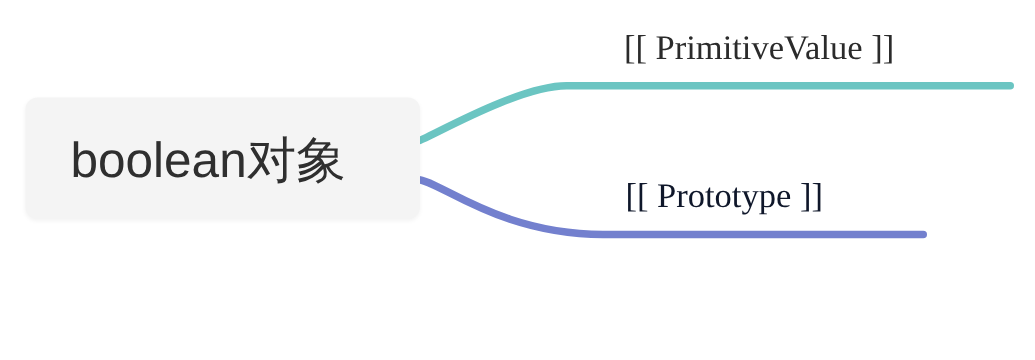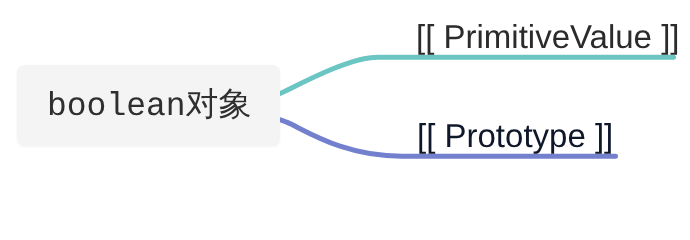--- a/index.html
+++ b/index.html
@@ -15,27 +15,27 @@
   svg.links {
     position:absolute; left:0; top:0; width:690px; height:160px; overflow:visible;
   }
   .node-box {
     position:absolute; left:17px; top:65px; width:263px; height:81px;
     background:#f4f4f4; border-radius:8px;
     display:flex; align-items:center;
     box-shadow:0 1px 3px rgba(0,0,0,0.05);
   }
   .node-label {
-    font-family:Liberation Mono, monospace; font-size:33px; line-height:1;
+    font-family:Liberation Sans, sans-serif; font-size:33px; line-height:1;
     color:#2f2f2f; white-space:nowrap; margin-left:29.5px;
     position:relative; top:1px; will-change:transform;
   }
   .branch-label {
-    position:absolute; font-family:Liberation Sans, sans-serif;
-    font-stretch:condensed; font-size:33px; line-height:1;
+    position:absolute; font-family:Liberation Serif, serif;
+    font-stretch:condensed; font-size:23px; line-height:1;
     color:#2b2b2b; white-space:nowrap; will-change:transform;
   }
   .branch-label.b0 { left:416px; top:19.5px; }
   .branch-label.b1 { left:417px; top:119px; }
 </style>
 </head>
 <body style="background: rgb(255, 255, 255);">
 
 <div id="mindmap">
 

